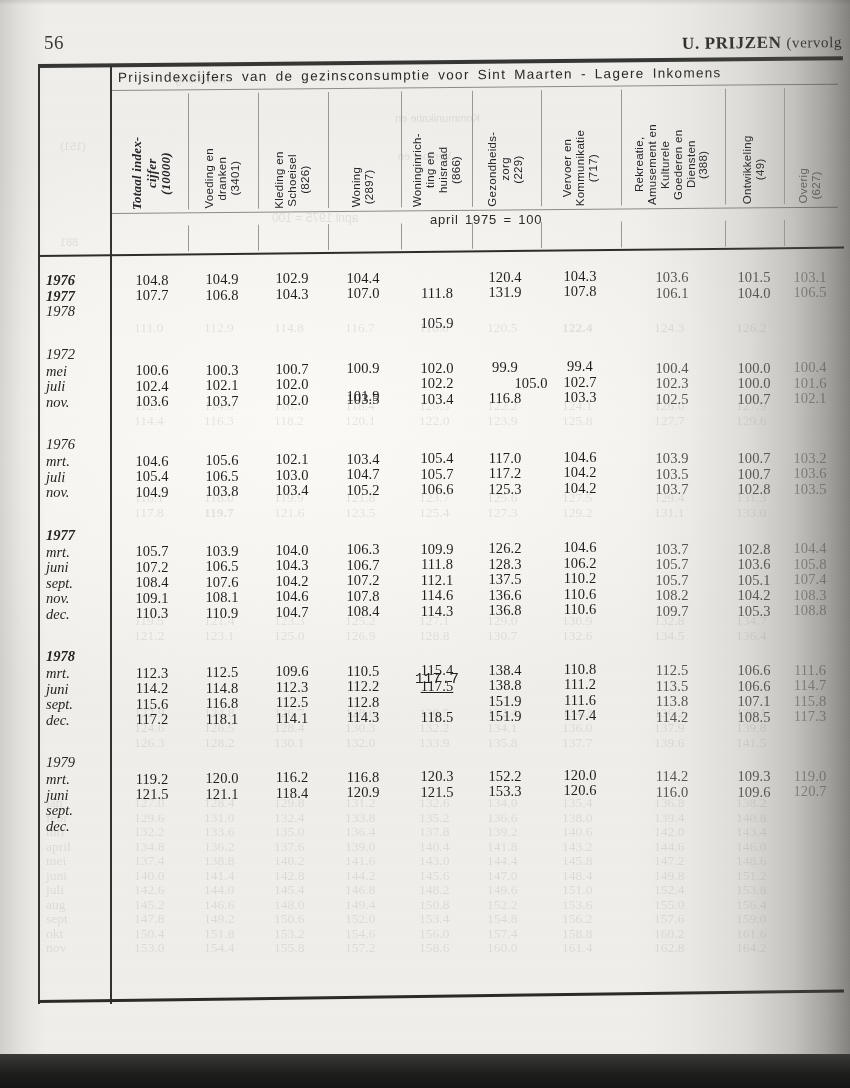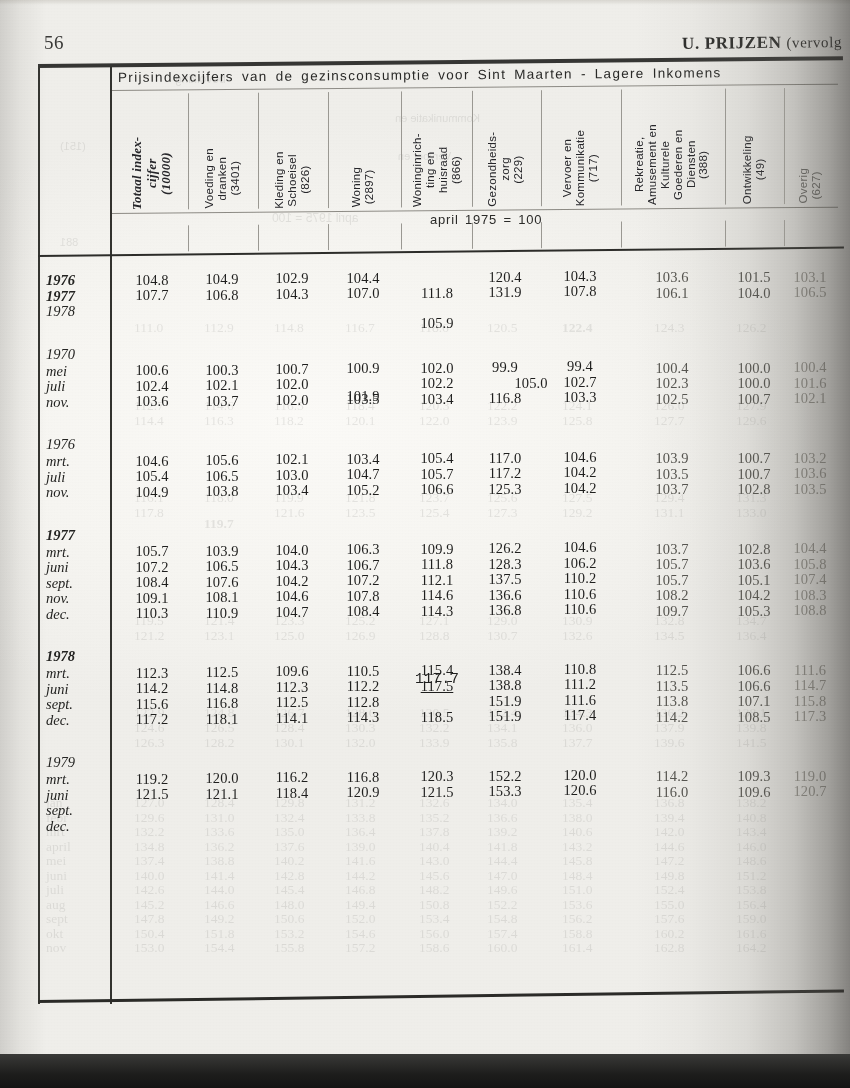--- a/index.html
+++ b/index.html
@@ -464,21 +464,21 @@
       <div class="g" style="left: 134px; top: 490px;">116.1</div>
       <div class="g" style="left: 204px; top: 490px;">118.0</div>
       <div class="g" style="left: 274px; top: 490px;">119.9</div>
       <div class="g" style="left: 345px; top: 490px;">121.8</div>
       <div class="g" style="left: 419px; top: 490px;">123.7</div>
       <div class="g" style="left: 487px; top: 490px;">125.6</div>
       <div class="g" style="left: 562px; top: 490px;">127.5</div>
       <div class="g" style="left: 654px; top: 490px;">129.4</div>
       <div class="g" style="left: 736px; top: 490px;">131.3</div>
       <div class="g" style="left: 134px; top: 505px;">117.8</div>
-      <div class="g" style="left: 204px; top: 516px; font-weight: bold;">119.7</div>
+      <div class="g" style="left: 204px; top: 505px; font-weight: bold;">119.7</div>
       <div class="g" style="left: 274px; top: 505px;">121.6</div>
       <div class="g" style="left: 345px; top: 505px;">123.5</div>
       <div class="g" style="left: 419px; top: 505px;">125.4</div>
       <div class="g" style="left: 487px; top: 505px;">127.3</div>
       <div class="g" style="left: 562px; top: 505px;">129.2</div>
       <div class="g" style="left: 654px; top: 505px;">131.1</div>
       <div class="g" style="left: 736px; top: 505px;">133.0</div>
       <div class="g" style="left: 134px; top: 613px;">119.5</div>
       <div class="g" style="left: 204px; top: 613px;">121.4</div>
       <div class="g" style="left: 274px; top: 613px;">123.3</div>
@@ -612,21 +612,21 @@
       <div class="cellv" style="left: 189px; width: 66px; top: 28.51px;">106.8</div>
       <div class="cellv" style="left: 259px; width: 66px; top: 27.9px;">104.3</div>
       <div class="cellv" style="left: 330px; width: 66px; top: 27.27px;">107.0</div>
       <div class="cellv" style="left: 403px; width: 68px; top: 26.62px;">111.8</div>
       <div class="cellv" style="left: 472px; width: 66px; top: 26.02px;">131.9</div>
       <div class="cellv" style="left: 544px; width: 72px; top: 25.36px;">107.8</div>
       <div class="cellv dim" style="left: 624px; width: 96px; top: 26.55px;">106.1</div>
       <div class="cellv dim" style="left: 723px; width: 62px; top: 26.83px;">104.0</div>
       <div class="cellv ghost" style="left: 782px; width: 56px; top: 26.34px;">106.5</div>
       <div class="rowlabel" style="top: 45px;">1978</div>
-      <div class="rowlabel" style="top: 87.5px;">1970</div>
+      <div class="rowlabel" style="top: 87.5px;">1972</div>
       <div class="rowlabel" style="top: 104.5px;">mei</div>
       <div class="cellv" style="left: 119px; width: 66px; top: 104.13px;">100.6</div>
       <div class="cellv" style="left: 189px; width: 66px; top: 103.51px;">100.3</div>
       <div class="cellv" style="left: 259px; width: 66px; top: 102.9px;">100.7</div>
       <div class="cellv" style="left: 330px; width: 66px; top: 102.27px;">100.9</div>
       <div class="cellv" style="left: 403px; width: 68px; top: 101.62px;">102.0</div>
       <div class="cellv" style="left: 472px; width: 66px; top: 101.02px;">99.9</div>
       <div class="cellv" style="left: 544px; width: 72px; top: 100.36px;">99.4</div>
       <div class="cellv dim" style="left: 624px; width: 96px; top: 101.55px;">100.4</div>
       <div class="cellv dim" style="left: 723px; width: 62px; top: 101.83px;">100.0</div>

